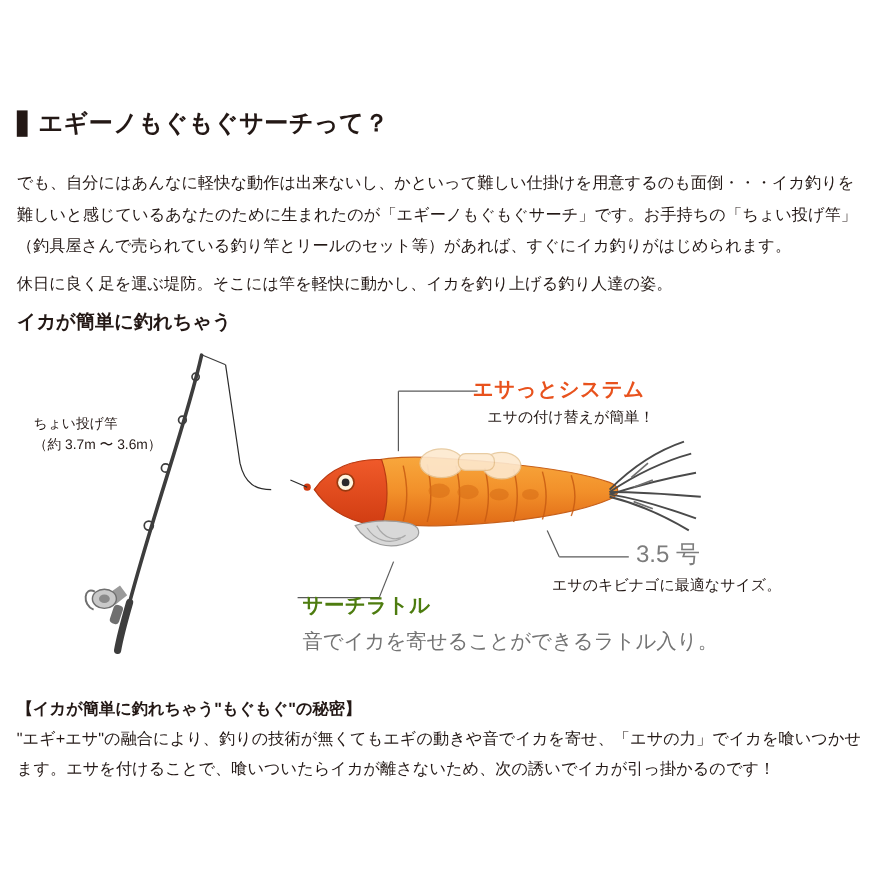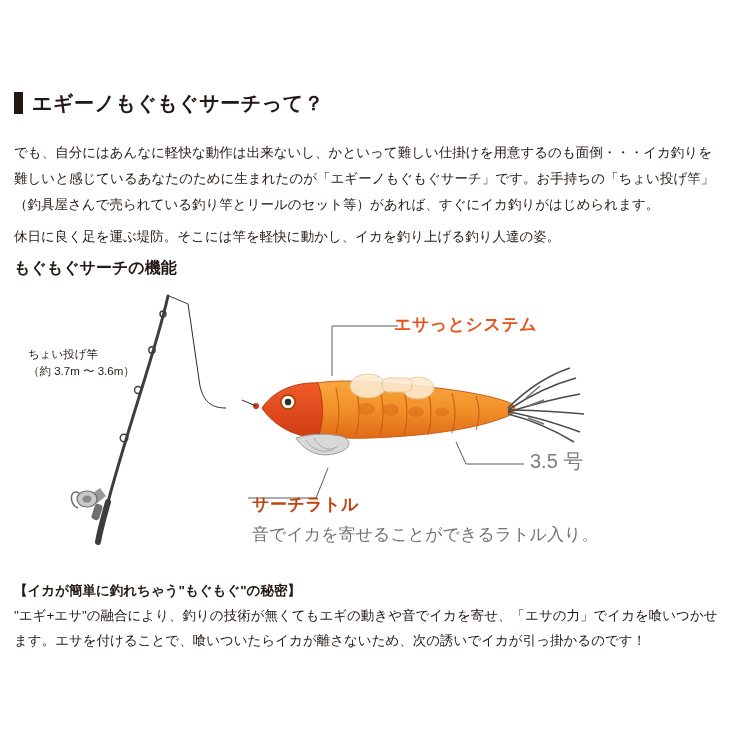--- a/index.html
+++ b/index.html
@@ -155,21 +155,21 @@
     letter-spacing: 1.5px;
     color: #e8521d;
     margin-top: 1px;
   }
   .callout-rattle-title {
     position: absolute;
     left: 252px;
     top: 203px;
     font-size: 17px;
     font-weight: bold;
-    color: #c2410c;
+    color: #4d7c0f;
     letter-spacing: 0.5px;
   }
   .callout-rattle-sub {
     position: absolute;
     left: 252px;
     top: 233px;
     font-size: 17px;
     color: #737373;
   }
 
@@ -205,21 +205,21 @@
   <div class="headline">
     <span class="bar"></span>
     <span class="text">エギーノもぐもぐサーチって？</span>
   </div>
 
   <div class="intro">
     <p>でも、自分にはあんなに軽快な動作は出来ないし、かといって難しい仕掛けを用意するのも面倒・・・イカ釣りを難しいと感じているあなたのために生まれたのが「エギーノもぐもぐサーチ」です。お手持ちの「ちょい投げ竿」（釣具屋さんで売られている釣り竿とリールのセット等）があれば、すぐにイカ釣りがはじめられます。</p>
     <p>休日に良く足を運ぶ堤防。そこには竿を軽快に動かし、イカを釣り上げる釣り人達の姿。</p>
   </div>
 
-  <div class="subhead">もぐもぐサーチの機能</div>
+  <div class="subhead">イカが簡単に釣れちゃう</div>
 
   <div class="diagram">
 
     <svg class="rod-svg" width="140" height="260" viewBox="0 0 140 260">
 
       <path d="M108 6 C 96 60, 70 130, 48 212" stroke="#3d3d3d" stroke-width="3" fill="none" stroke-linecap="round"></path>
       <path d="M48 212 C 44 226, 40 240, 38 252" stroke="#3d3d3d" stroke-width="6" fill="none" stroke-linecap="round"></path>
 
       <circle cx="103" cy="24" r="3" fill="none" stroke="#3d3d3d" stroke-width="1.4"></circle>
       <circle cx="92" cy="60" r="3.2" fill="none" stroke="#3d3d3d" stroke-width="1.4"></circle>
@@ -317,22 +317,24 @@
       </g>
 
       <path d="M56 88 C 66 104, 86 110, 104 100 C 112 96, 110 88, 100 86 C 84 83, 68 84, 56 88 Z" fill="#d8d8d8" stroke="#9a9a9a" stroke-width="1"></path>
       <g stroke="#a8a8a8" stroke-width="1" fill="none">
         <path d="M66 90 C 72 100, 84 104, 94 99"></path>
         <path d="M74 88 C 80 99, 90 102, 98 96"></path>
       </g>
     </svg>
 
     <div class="callout-esa-title">エサっとシステム</div>
+    <div class="callout-esa-sub">エサの付け替えが簡単！</div>
 
     <div class="callout-size-title">3.5 号</div>
+    <div class="callout-size-sub">エサのキビナゴに最適なサイズ。</div>
 
 
     <div class="callout-rattle-title">サーチラトル</div>
     <div class="callout-rattle-sub">音でイカを寄せることができるラトル入り。</div>
 
   </div>
 
   <div class="bottom">
     <span class="title">【イカが簡単に釣れちゃう"もぐもぐ"の秘密】</span>
     <p>"エギ+エサ"の融合により、釣りの技術が無くてもエギの動きや音でイカを寄せ、「エサの力」でイカを喰いつかせます。エサを付けることで、喰いついたらイカが離さないため、次の誘いでイカが引っ掛かるのです！</p>

